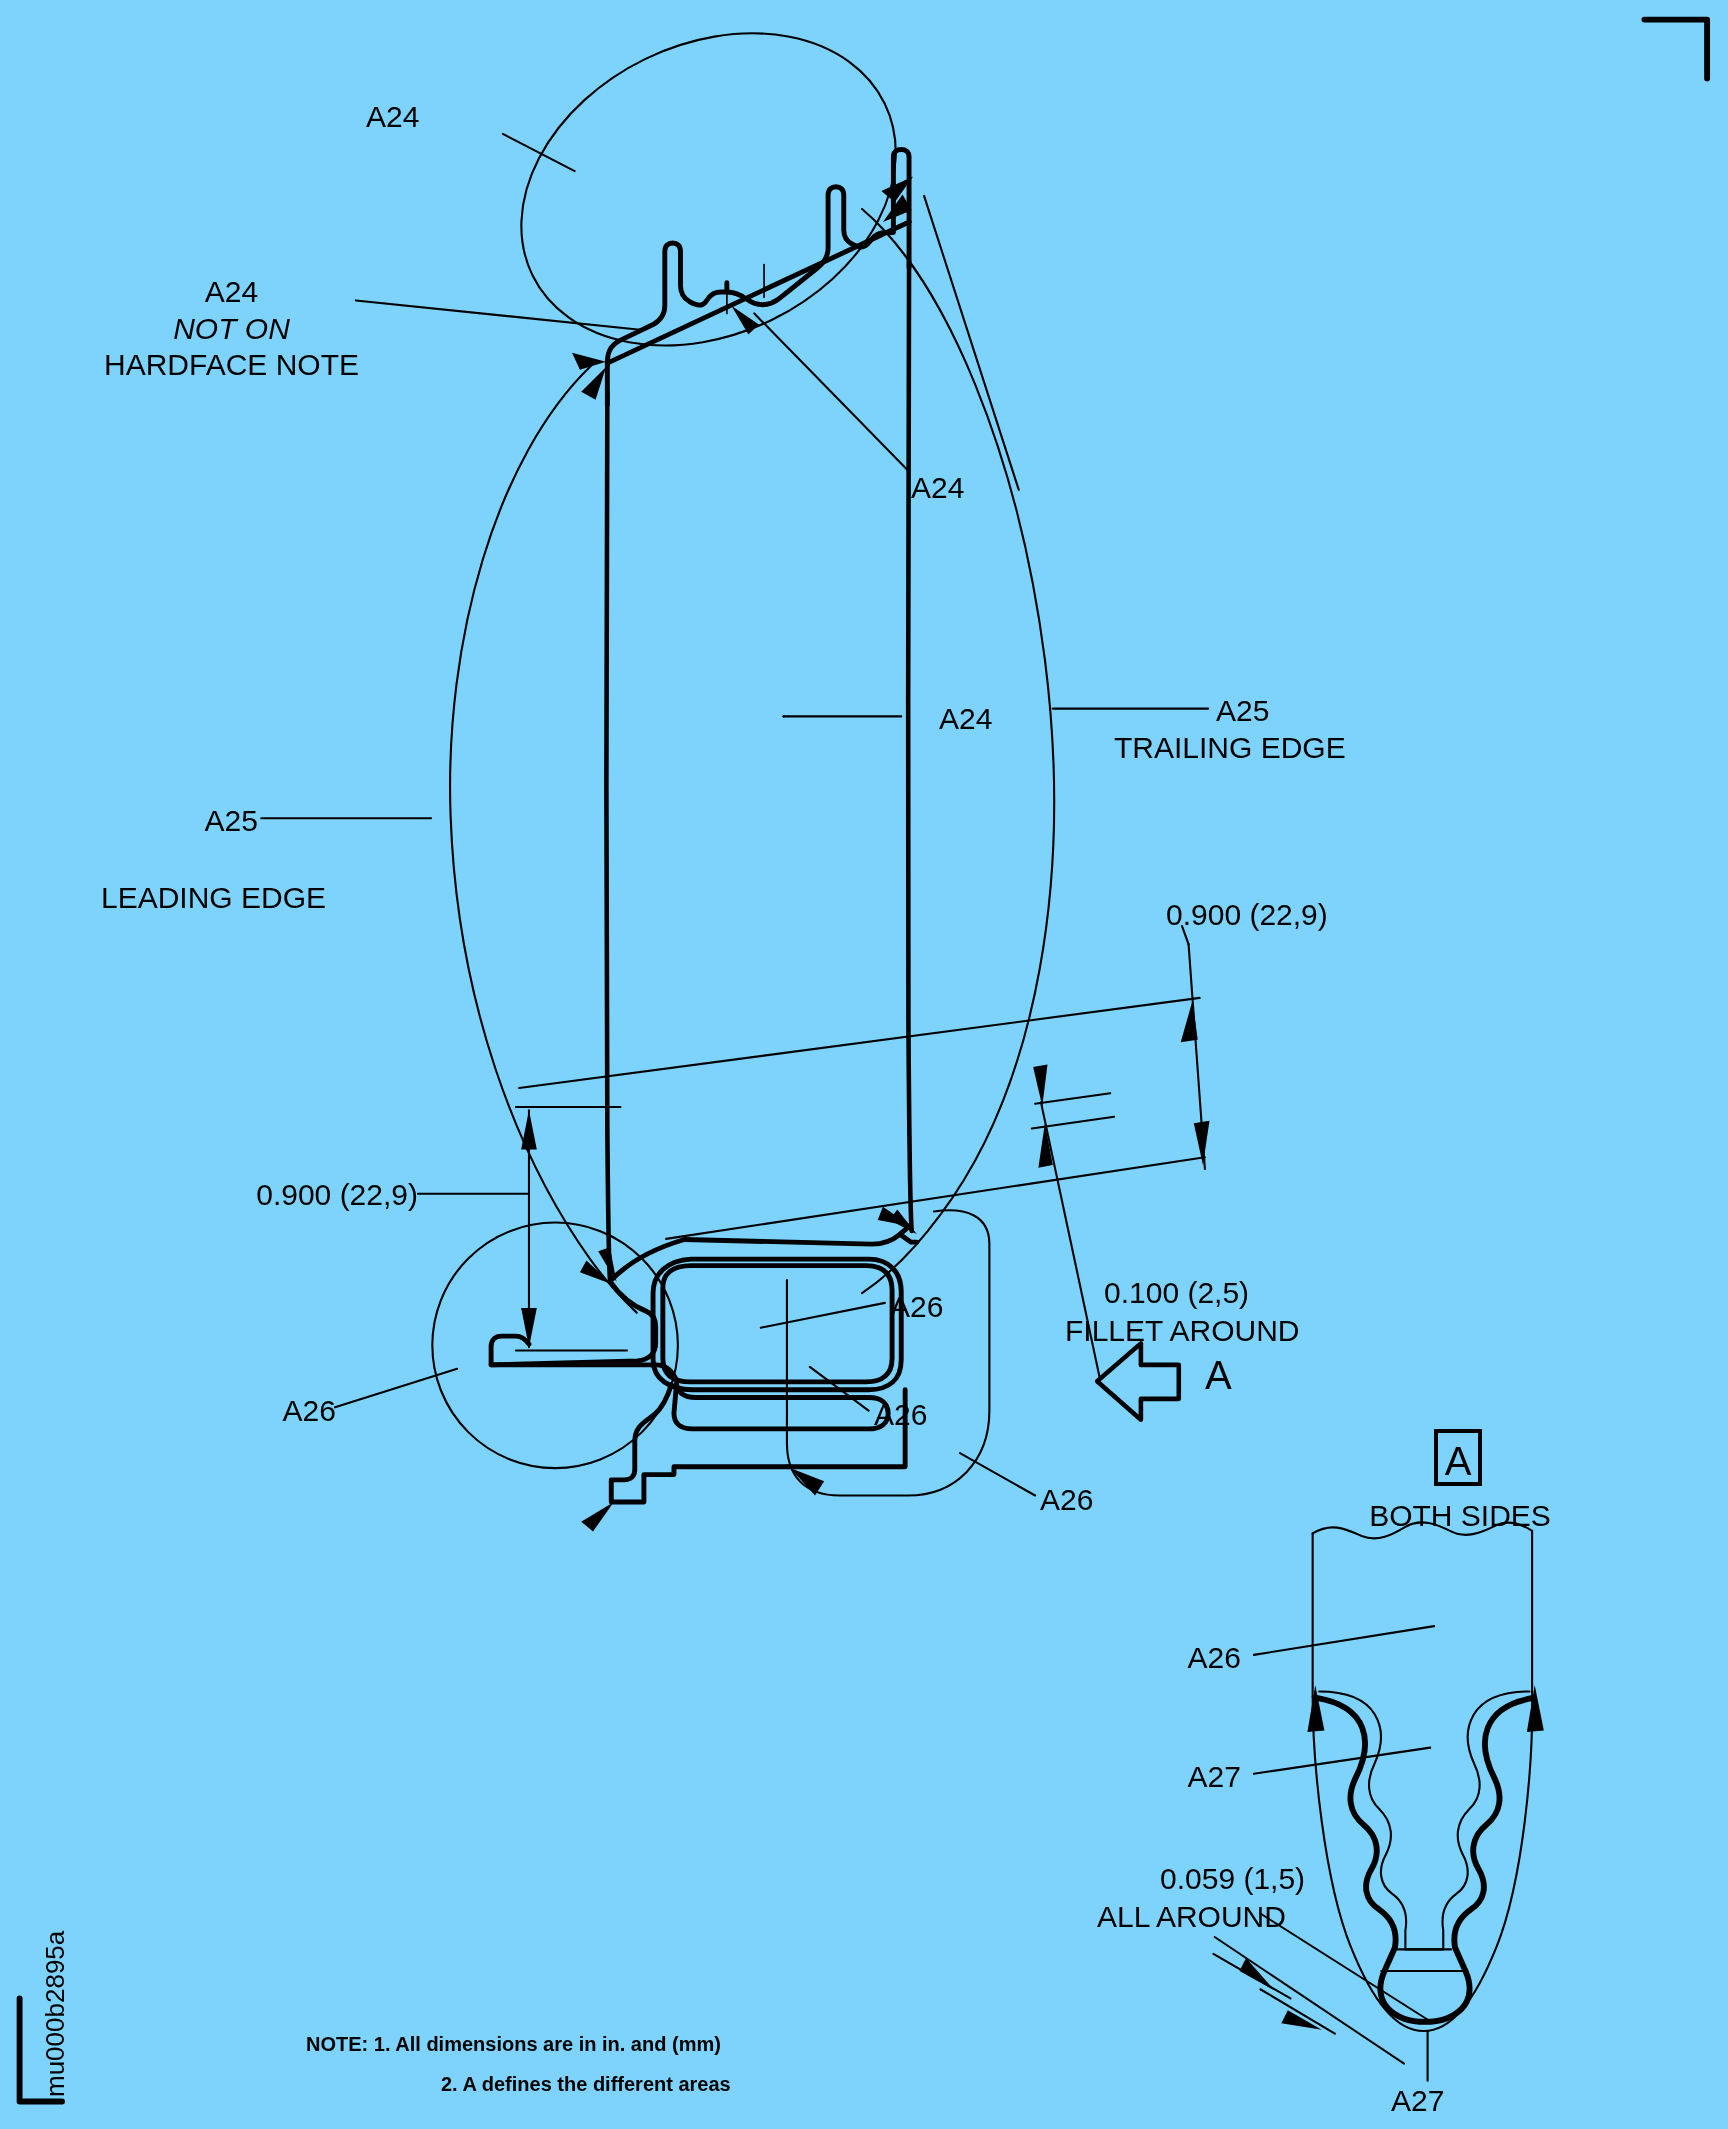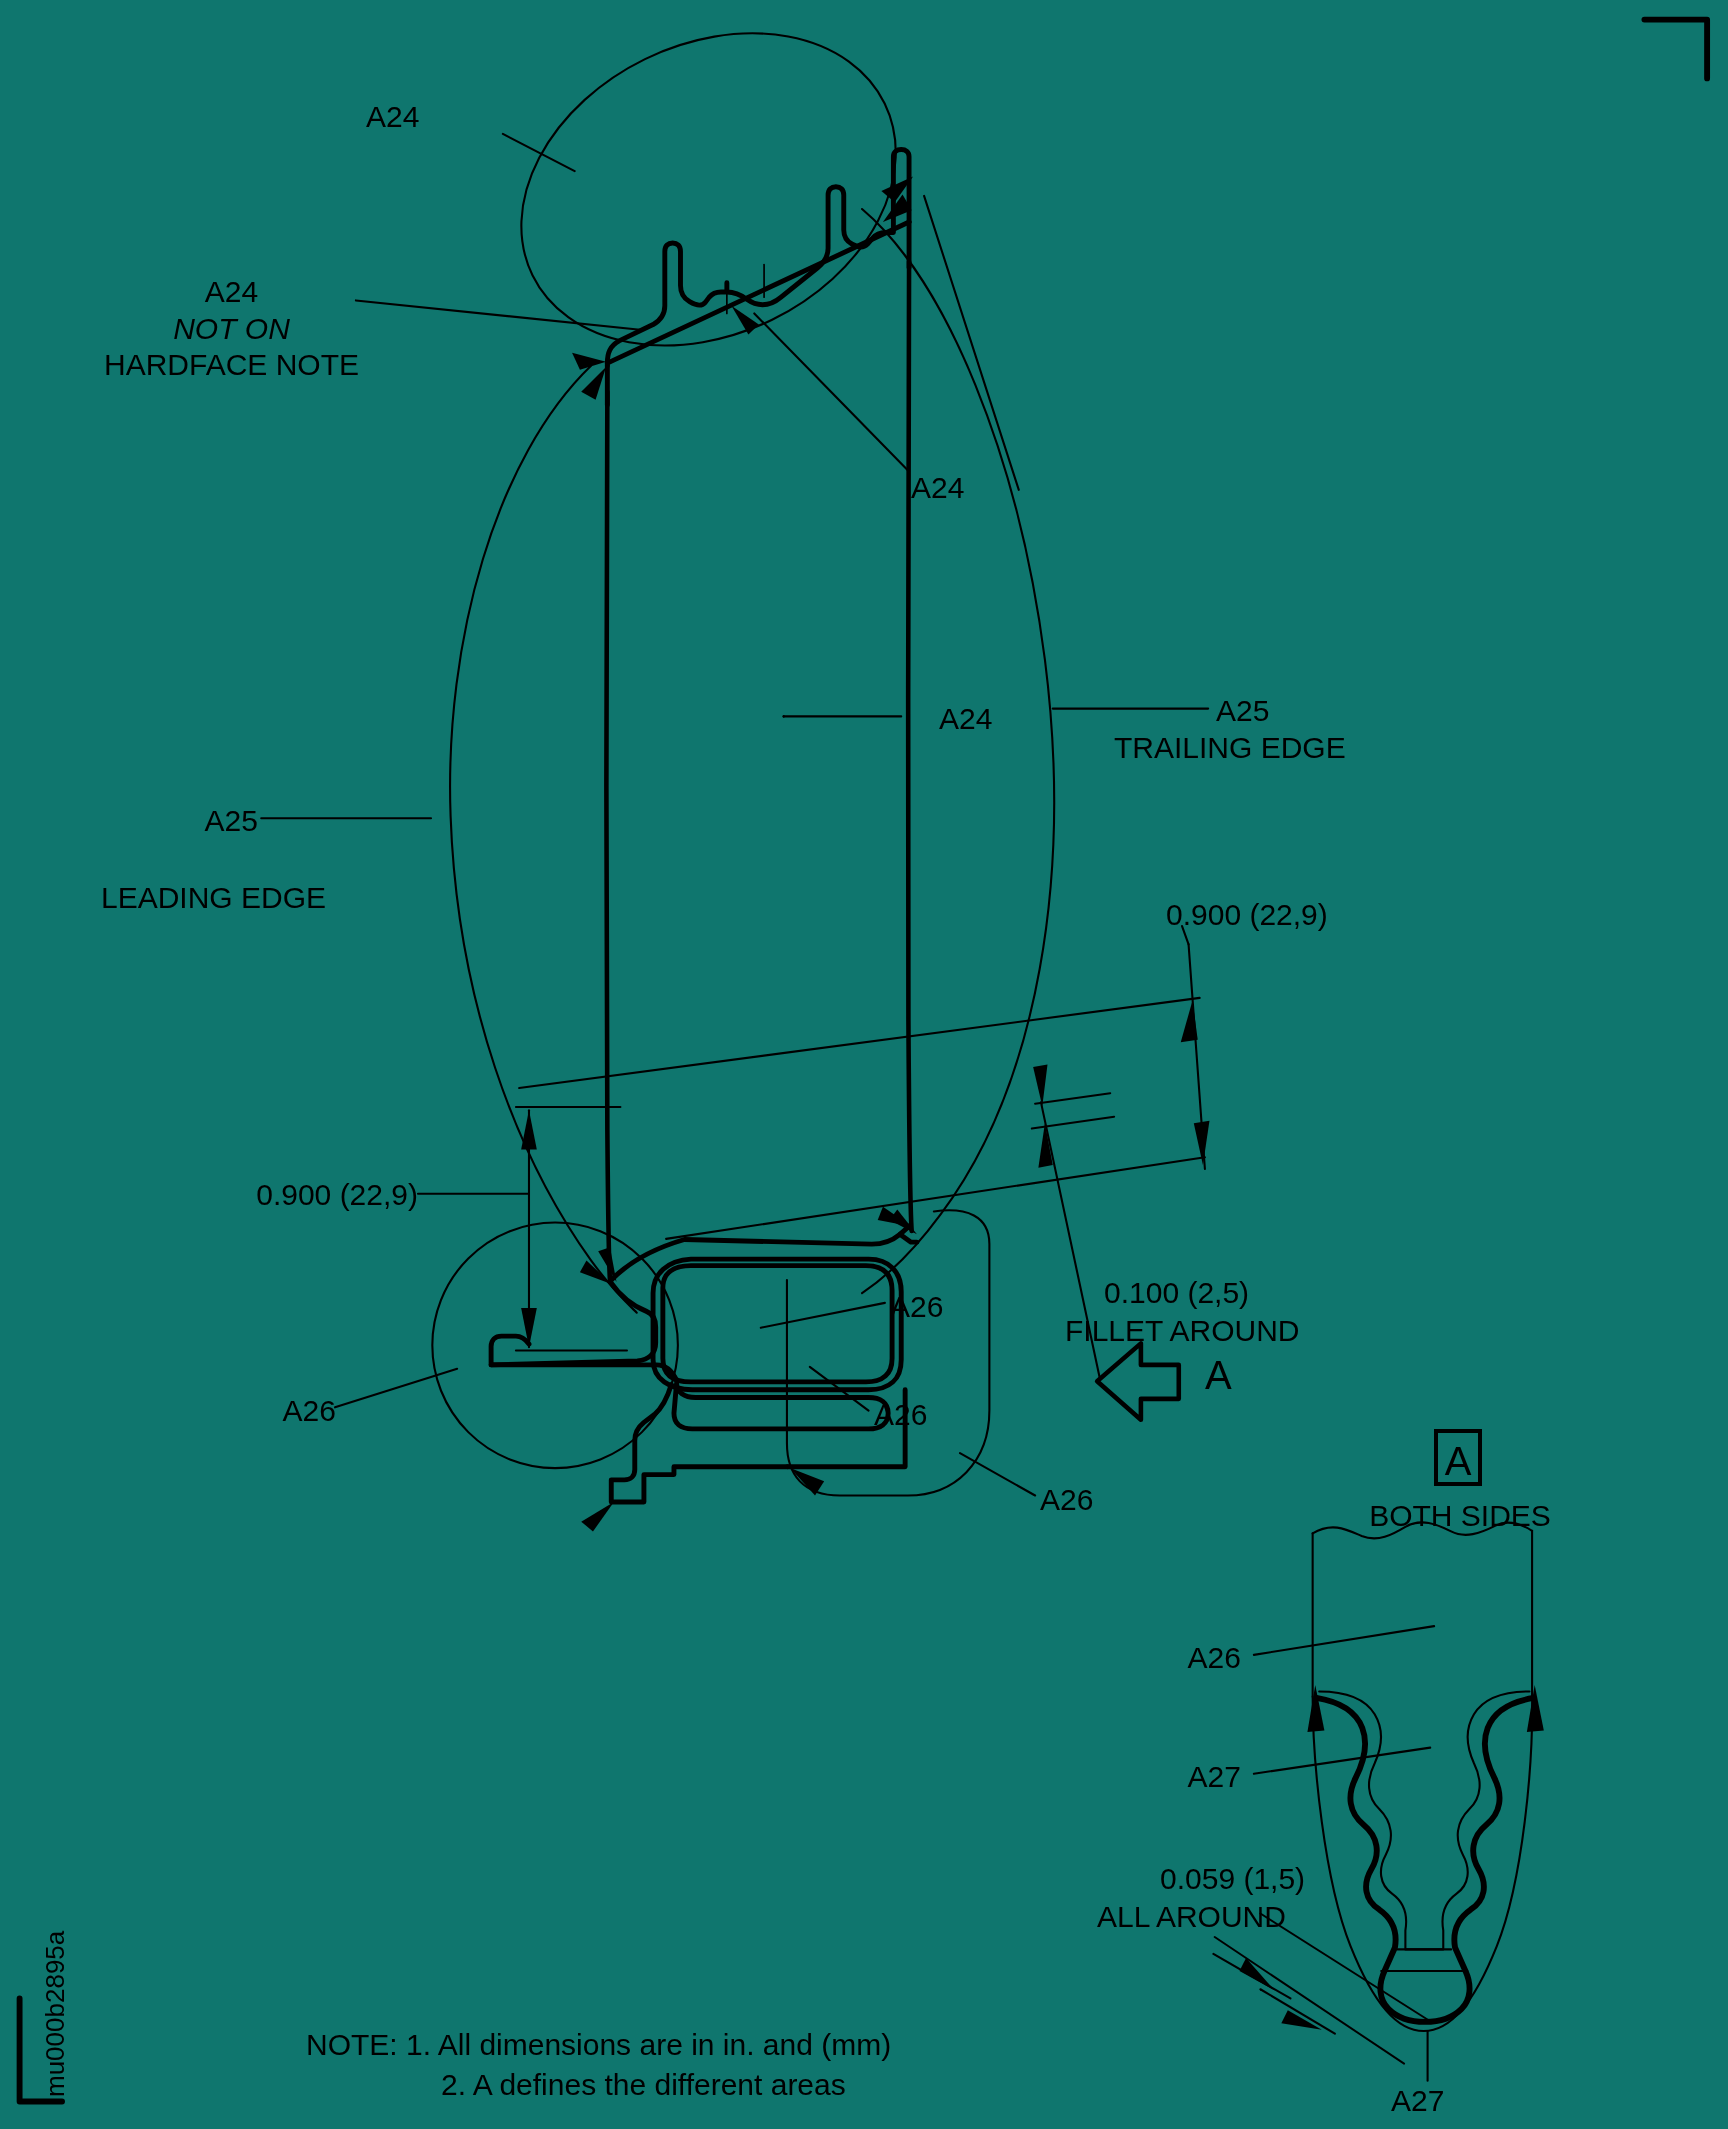--- a/index.html
+++ b/index.html
@@ -4,21 +4,21 @@
 <style>
   html, body {
     margin: 0;
     padding: 0;
     background: #ffffff;
   }
   #page {
     position: relative;
     width: 1728px;
     height: 2129px;
-    background: #0f766e;
+    background: #7dd3fc;
     font-family: "Liberation Sans", sans-serif;
     color: #000000;
     overflow: hidden;
   }
   svg.layer {
     position: absolute;
     left: 0;
     top: 0;
     width: 1728px;
     height: 2129px;
@@ -30,23 +30,24 @@
     line-height: 37px;
     color: #000000;
     white-space: pre;
     letter-spacing: 0px;
   }
   .lbl.ctr { text-align: center; }
   .lbl.right { text-align: right; }
   .note {
     position: absolute;
     font-family: "Liberation Sans", sans-serif;
-    font-size: 30px;
+    font-size: 20px;
     line-height: 39px;
     white-space: pre;
+    font-weight: bold;
   }
   .vertical-id {
     position: absolute;
     font-family: "Liberation Sans", sans-serif;
     font-size: 26px;
     transform-origin: 0 0;
     transform: rotate(-90deg);
     white-space: pre;
   }
   .boxA {

